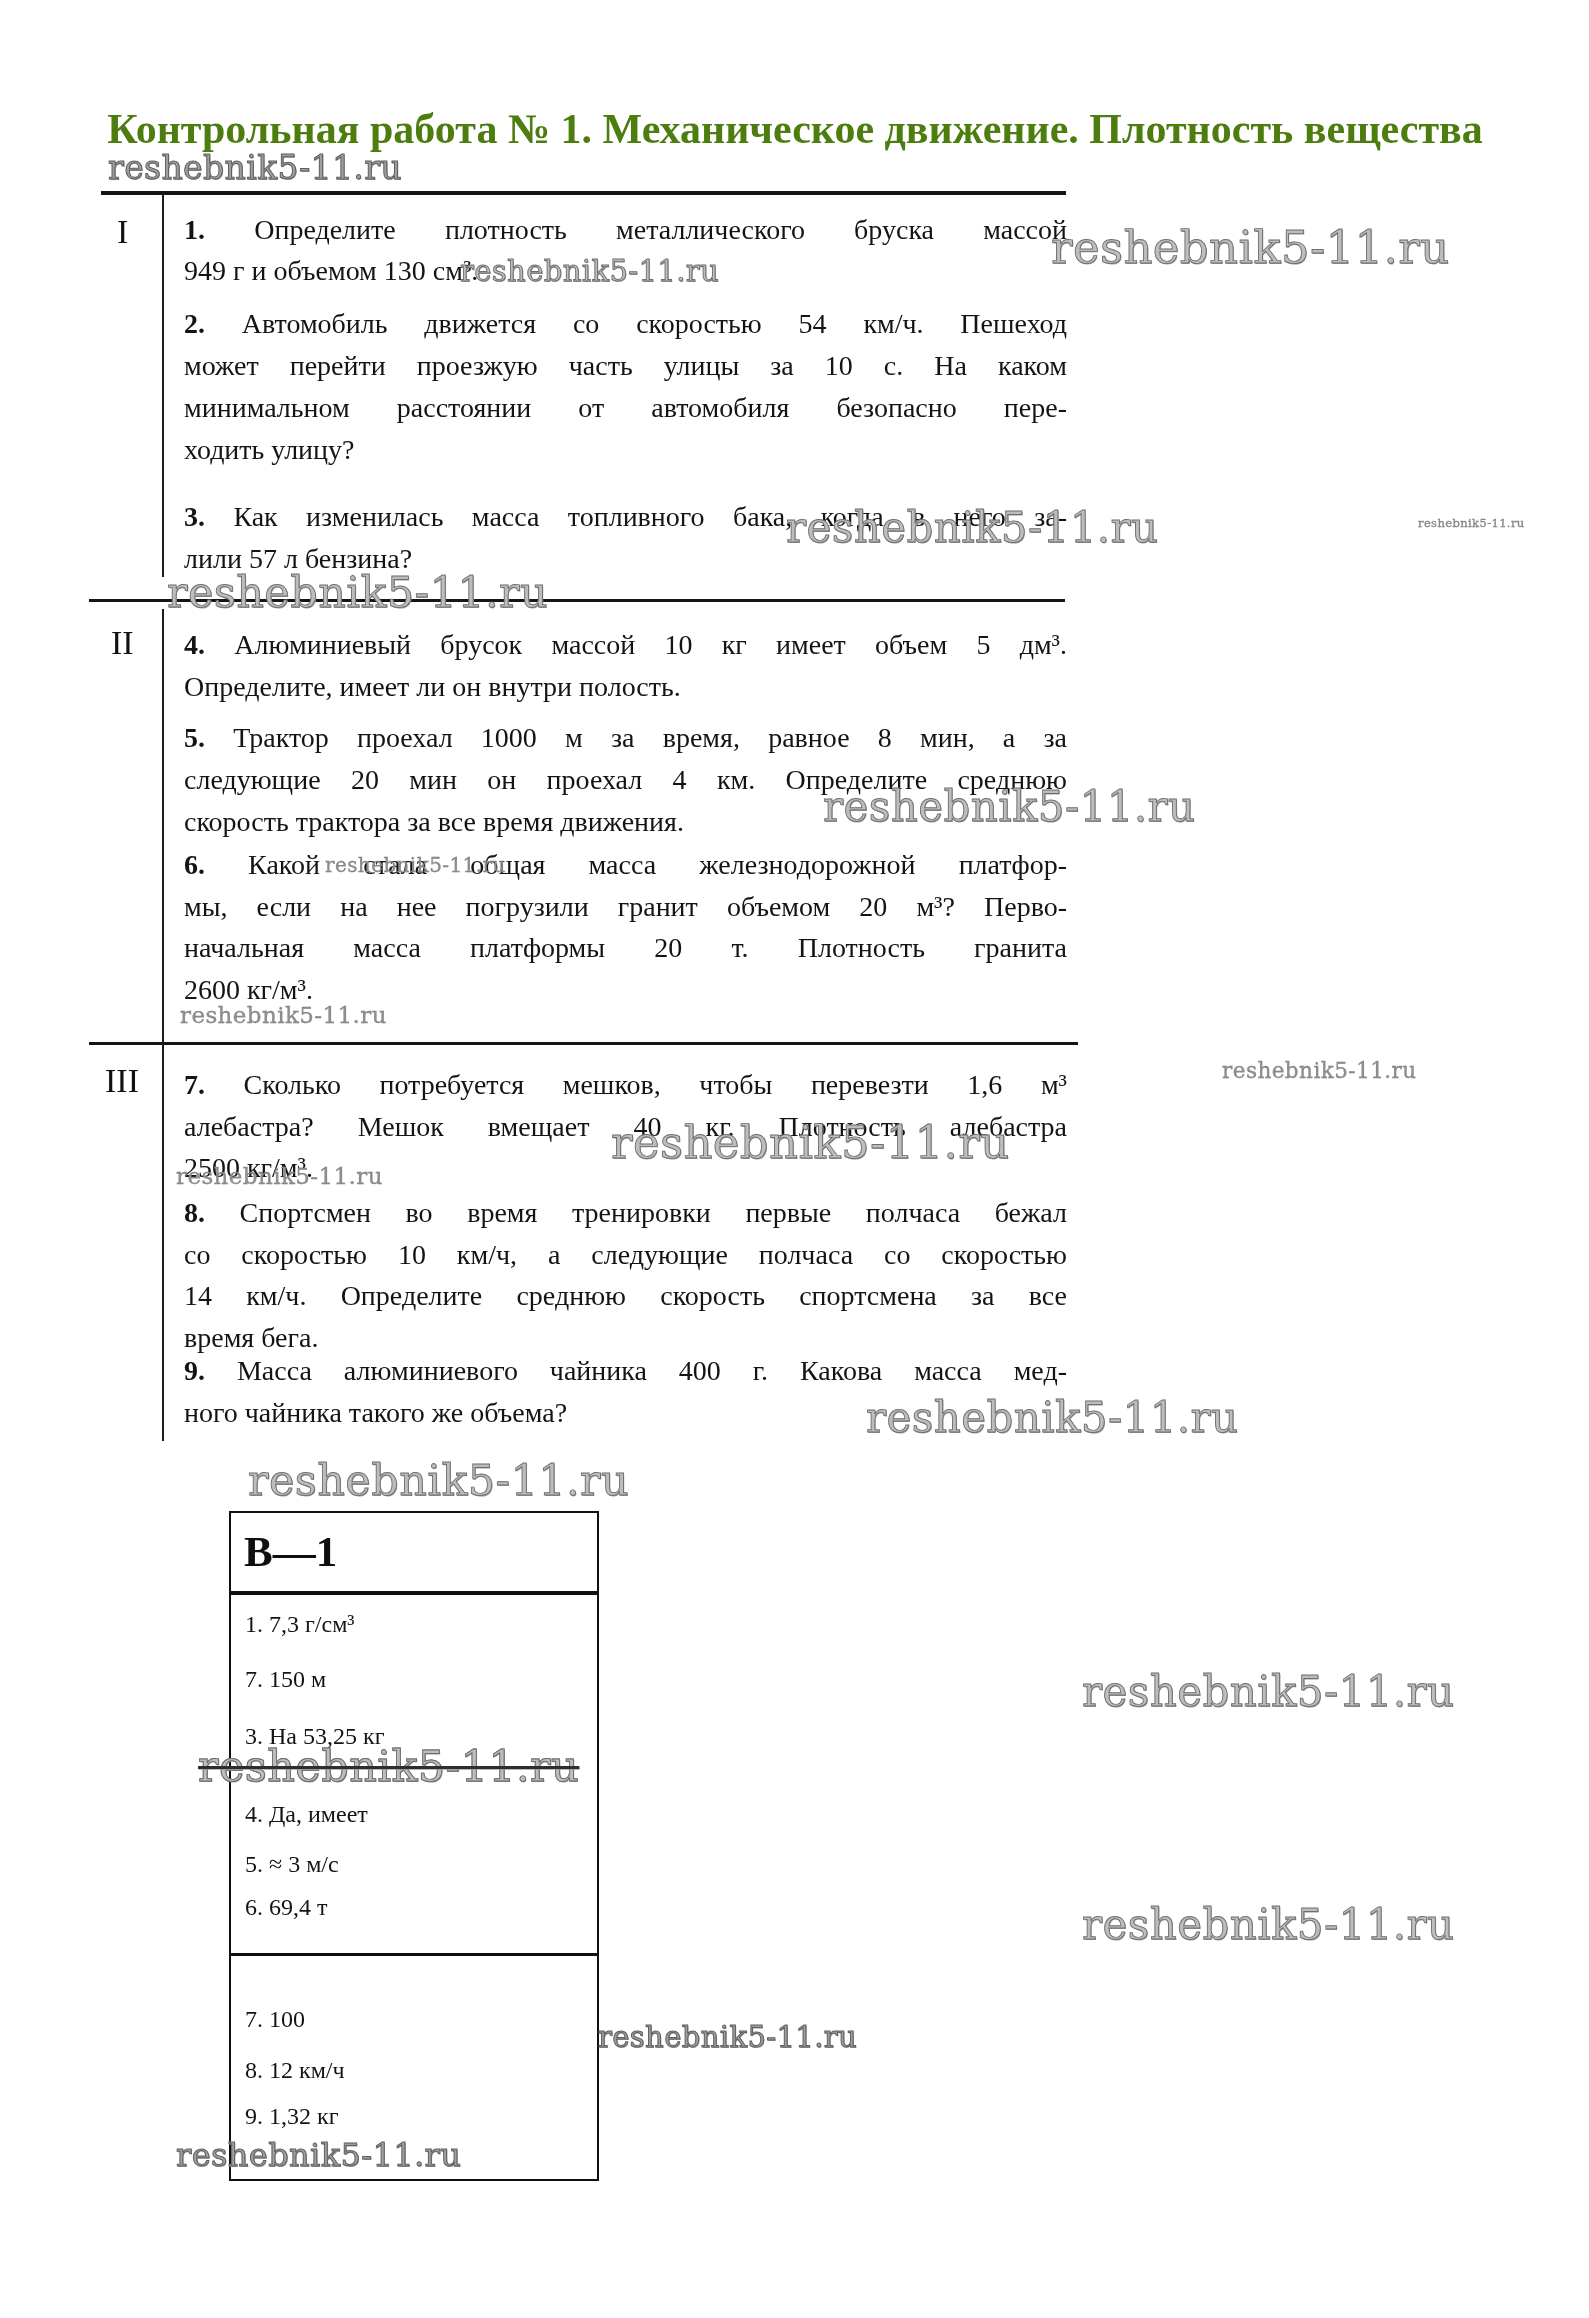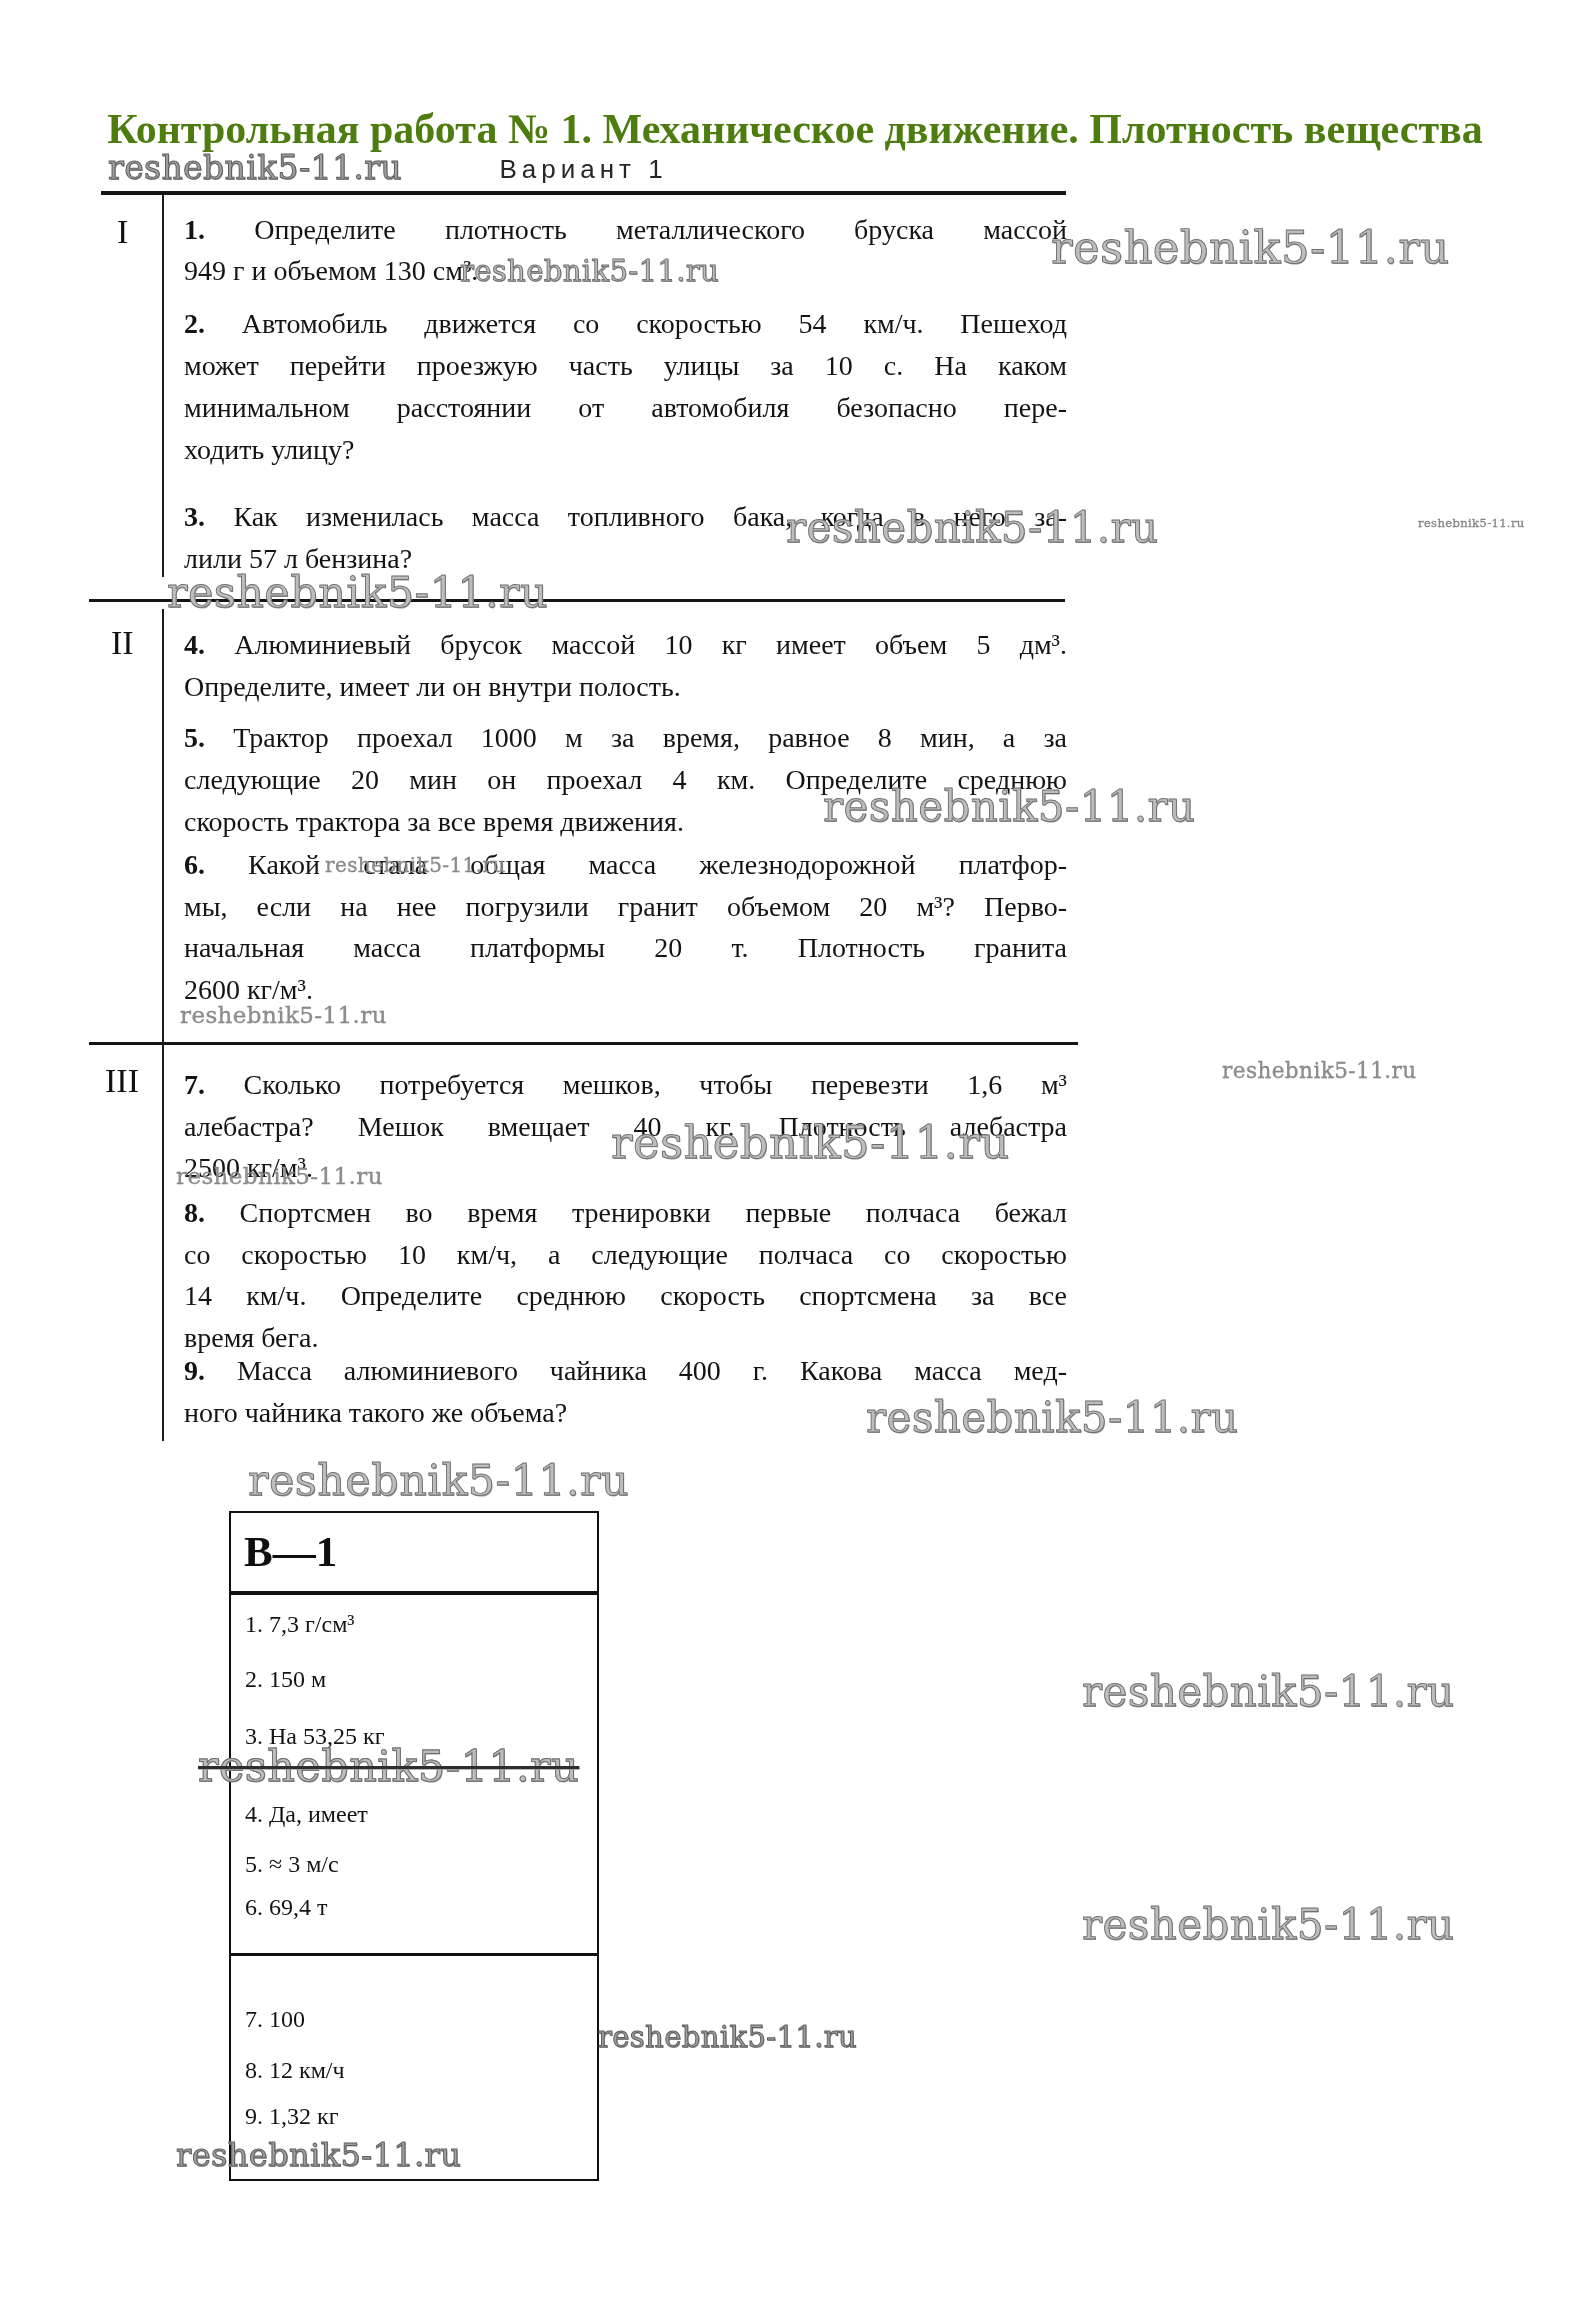--- a/index.html
+++ b/index.html
@@ -42,21 +42,20 @@
   .wm.dark{ color:#9f9f9f; -webkit-text-stroke:1px #5f5f5f; }
   .wm.tiny{ -webkit-text-stroke:0.3px #777; text-shadow:none; color:#8f8f8f; }
   .wm.strike{ text-decoration:line-through; text-decoration-thickness:2.9px; text-decoration-color:#2e2e2e; }
 </style>
 </head>
 <body>
 
 <div id="page">
 
   <div class="title">Контрольная работа № 1. Механическое движение. Плотность вещества</div>
-  <div class="variant">Вариант 1</div>
 
   <div class="hline" style="left:101px;top:191px;width:965px;height:3.6px;"></div>
   <div class="hline" style="left:89px;top:599px;width:976px;"></div>
   <div class="hline" style="left:89px;top:1042px;width:989px;"></div>
   <div class="vline" style="left:162px;top:195px;height:382px;"></div>
   <div class="vline" style="left:162px;top:609px;height:832px;"></div>
 
   <div class="numeral" style="left:117px;top:213px;">I</div>
   <div class="numeral" style="left:111px;top:624px;">II</div>
   <div class="numeral" style="left:105px;top:1062px;">III</div>
@@ -90,21 +89,21 @@
       <div class="prob-line lastline" style="top: 1399px;">ного чайника такого же объема?</div>
     </div>
 
   <div class="ansbox">
     <div class="rule" style="top:78px;height:3.6px;"></div>
     <div class="rule" style="top:440px;height:2.9px;"></div>
   </div>
   <div class="ans-header">В—1</div>
   <div id="answers">
       <div class="ans-line" style="top: 1612px;">1. 7,3 г/см³</div>
-      <div class="ans-line" style="top: 1667px;">2. 150 м</div>
+      <div class="ans-line" style="top: 1667px;">7. 150 м</div>
       <div class="ans-line" style="top: 1724px;">3. На 53,25 кг</div>
       <div class="ans-line" style="top: 1802px;">4. Да, имеет</div>
       <div class="ans-line" style="top: 1852px; font-family: Liberation Serif, serif;">5. ≈ 3 м/с</div>
       <div class="ans-line" style="top: 1895px;">6. 69,4 т</div>
       <div class="ans-line" style="top: 2007px;">7. 100</div>
       <div class="ans-line" style="top: 2058px;">8. 12 км/ч</div>
       <div class="ans-line" style="top: 2104px;">9. 1,32 кг</div>
     </div>
 
   <div id="wms">

